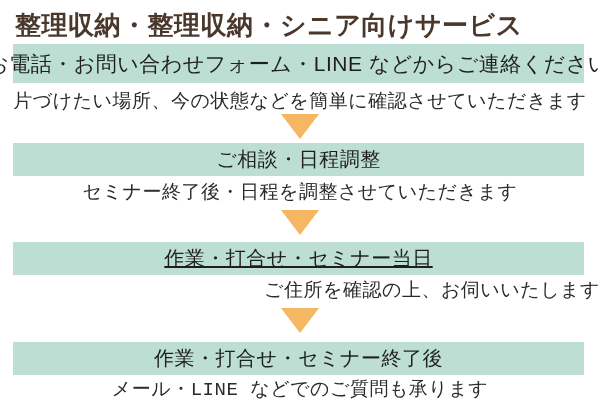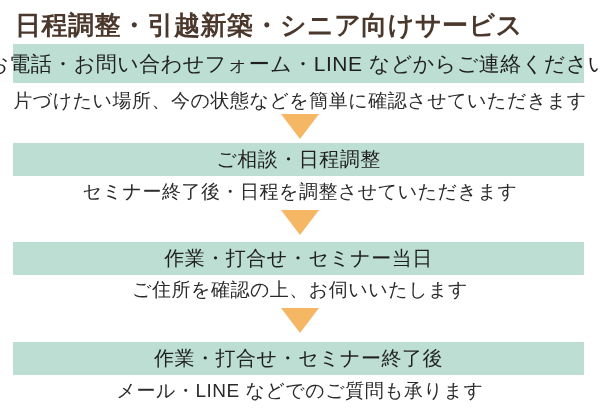--- a/index.html
+++ b/index.html
@@ -47,43 +47,43 @@
     margin: 14px 0 0 0;
     text-align: center;
     font-size: 19px;
     line-height: 23px;
     color: var(--body-color, #2b2b2b);
     letter-spacing: 0.5px;
     white-space: nowrap;
   }
   .step-description.d1 { margin-top: 6px; }
   .step-description.d2 { margin-top: 4px; }
-  .step-description.d3 { margin-top: 3px; }
-  .step-description.d4 { margin-top: 4px; }
+  .step-description.d3 { margin-top: 3px; text-align: right; }
+  .step-description.d4 { margin-top: 4px; font-family: Liberation Mono, monospace; }
   .down-arrow {
     width: 0;
     height: 0;
     margin: 0 auto;
     border-left: 19px solid transparent;
     border-right: 19px solid transparent;
     border-top: 25px solid var(--arrow-color, #f5b763);
   }
   .down-arrow.a1 { margin-top: 2px; }
   .down-arrow.a2 { margin-top: 7px; }
   .down-arrow.a3 { margin-top: 7px; }
   .step-banner.b2 { margin-top: 4px; }
-  .step-banner.b3 { margin-top: 7px; }
+  .step-banner.b3 { margin-top: 7px; text-decoration: underline; }
   .step-banner.b4 { margin-top: 9px; font-family: Liberation Mono, monospace; }
 </style>
 </head>
 <body>
 
 <div class="page" style="--banner-bg: #bdded3; --arrow-color: #f5b763; --title-color: #4b382c; --body-color: #2b2b2b; --page-bg: #ffffff;">
 
-  <h1 class="page-title">日程調整・引越新築・シニア向けサービス</h1>
+  <h1 class="page-title">整理収納・整理収納・シニア向けサービス</h1>
 
   <div class="step-banner first">お電話・お問い合わせフォーム・LINE などからご連絡ください</div>
   <div class="step-description d1">片づけたい場所、今の状態などを簡単に確認させていただきます</div>
   <div class="down-arrow a1"></div>
 
   <div class="step-banner b2">ご相談・日程調整</div>
   <div class="step-description d2">セミナー終了後・日程を調整させていただきます</div>
   <div class="down-arrow a2"></div>
 
   <div class="step-banner b3">作業・打合せ・セミナー当日</div>

